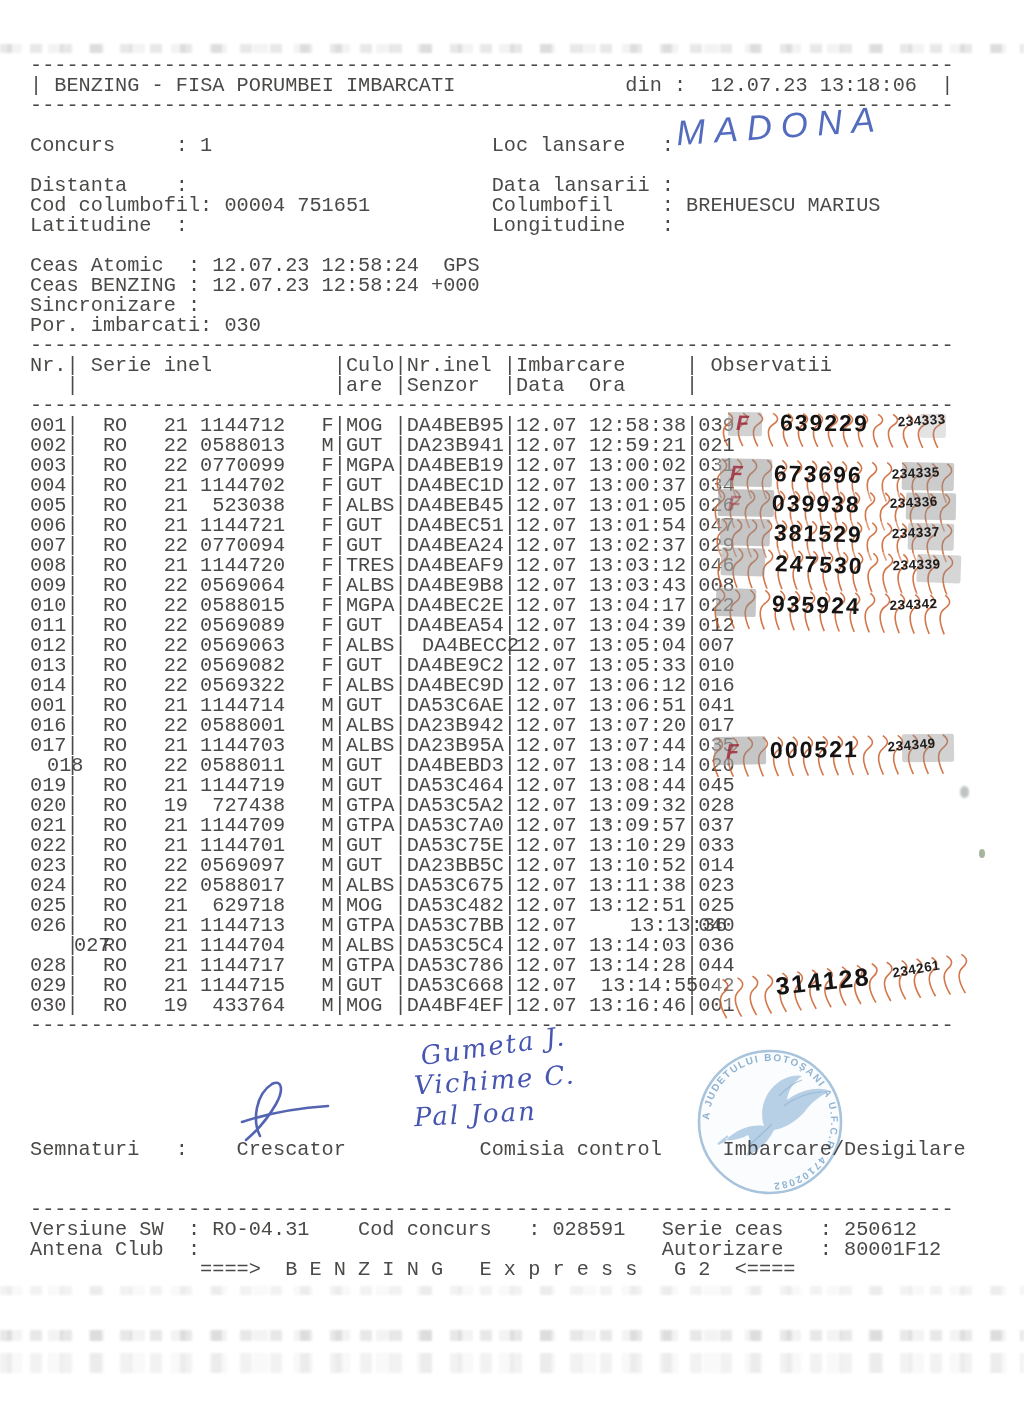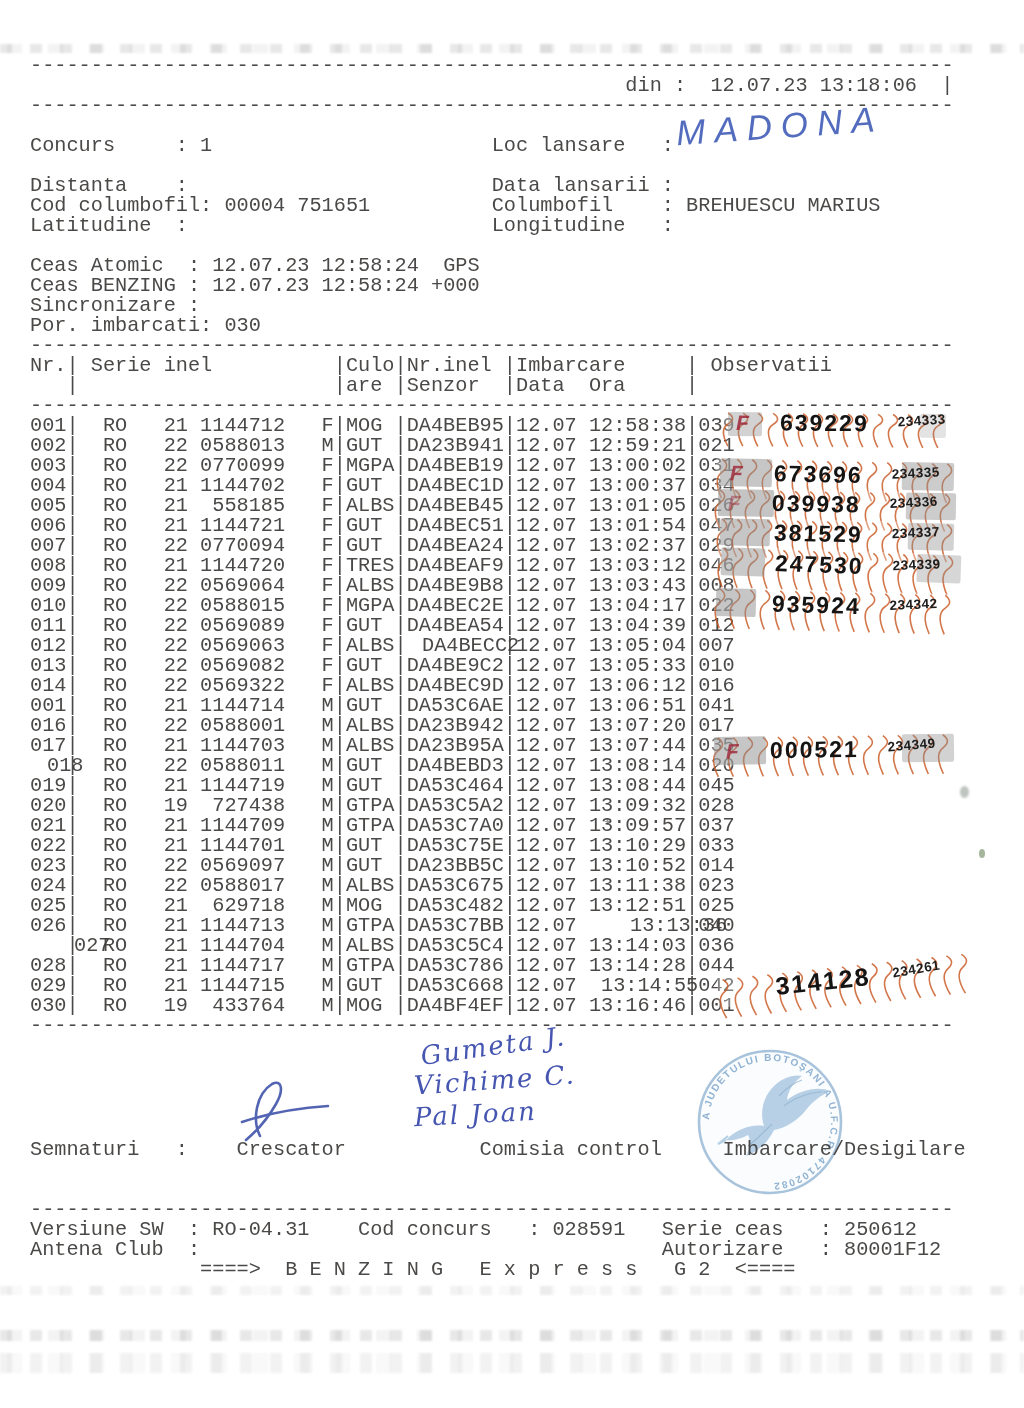--- a/index.html
+++ b/index.html
@@ -74,20 +74,21 @@
 
   <span class="hw" id="hw-loc">MADONA</span>
   <span class="hw" id="hw-sig1">Gumeta J.</span>
   <span class="hw" id="hw-sig2">Vichime C.</span>
   <span class="hw" id="hw-sig3">Pal Joan</span>
 
 <div class="ln" style="top: 56px;">
       <span class="sg" style="left: 30px;">----------------------------------------------------------------------------</span>
     </div>
     <div class="ln" style="top: 76px;">
+      <span class="sg" style="left: 30px;">| BENZING - FISA PORUMBEI IMBARCATI</span>
       <span class="sg" style="left: 625.35px;">din :</span>
       <span class="sg" style="left: 710.4px;">12.07.23 13:18:06</span>
       <span class="sg" style="left: 941.25px;">|</span>
     </div>
     <div class="ln" style="top: 96px;">
       <span class="sg" style="left: 30px;">----------------------------------------------------------------------------</span>
     </div>
     <div class="ln" style="top: 136px;">
       <span class="sg" style="left: 30px;">Concurs</span>
       <span class="sg" style="left: 175.8px;">:</span>
@@ -271,21 +272,21 @@
     </div>
     <div class="ln" style="top: 496px;">
       <span class="sg" style="left: 66.45px;">|</span>
       <span class="sg" style="left: 333.75px;">|</span>
       <span class="sg" style="left: 394.5px;">|</span>
       <span class="sg" style="left: 503.85px;">|</span>
       <span class="sg" style="left: 686.1px;">|</span>
       <span class="sg" style="left: 30px;">005</span>
       <span class="sg" style="left: 78.6px;">  RO</span>
       <span class="sg" style="left: 127.2px;">   21</span>
-      <span class="sg" style="left: 187.95px;">  558185</span>
+      <span class="sg" style="left: 187.95px;">  523038</span>
       <span class="sg" style="left: 285.15px;">   F</span>
       <span class="sg" style="left: 345.9px;">ALBS</span>
       <span class="sg" style="left: 406.65px;">DA4BEB45</span>
       <span class="sg" style="left: 516px;">12.07</span>
       <span class="sg" style="left: 588.9px;">13:01:05</span>
       <span class="sg" style="left: 698.25px;">026</span>
     </div>
     <div class="ln" style="top: 516px;">
       <span class="sg" style="left: 66.45px;">|</span>
       <span class="sg" style="left: 333.75px;">|</span>

